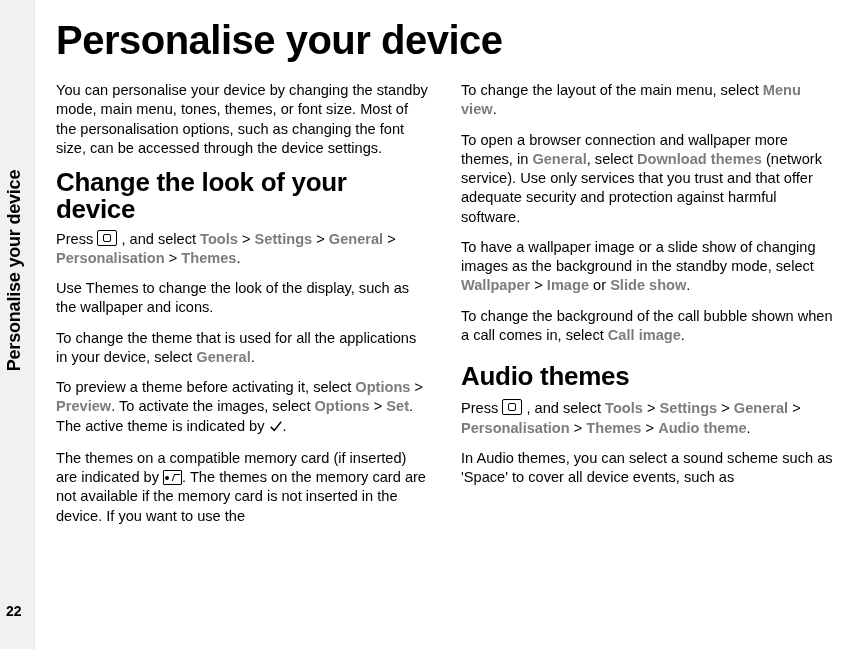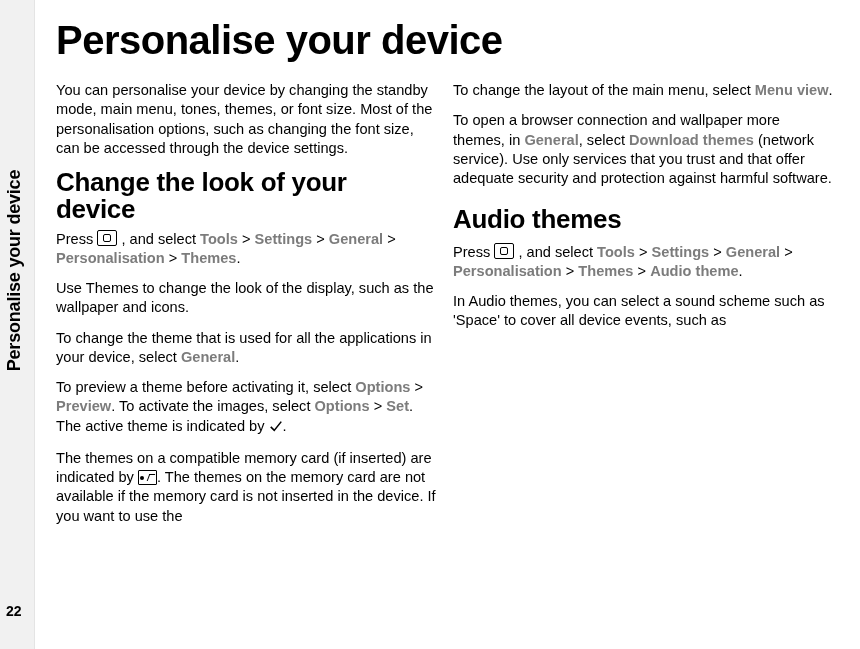--- a/index.html
+++ b/index.html
@@ -1,19 +1,19 @@
 <!DOCTYPE html>
 <html><head>
 <meta charset="utf-8">
 <style>
   html,body{margin:0;padding:0;font-family:Arial,Helvetica,sans-serif;color:#000;background:#fff}
   body{width:860px;height:649px;position:relative;overflow:hidden}
   .page{position:absolute;inset:0;padding:18px 26px 18px 56px;box-sizing:border-box}
   .title{font-size:40px;font-weight:900;margin:0 0 18px 0;letter-spacing:-0.5px}
-  .columns{display:flex;gap:16px}
+  .columns{display:flex;gap:32px}
   .col{flex:1;font-size:14.6px;line-height:1.32}
   .col p{margin:0 0 11px 0}
   .h2{font-size:26px;font-weight:900;margin:8px 8px 6px 0;line-height:1.05;letter-spacing:-0.3px}
   .h3{font-size:26px;font-weight:700;margin:14px 0 6px 0;letter-spacing:-0.3px}
   .gray{color:#7c7c7c;font-weight:bold}
   .home-icon{display:inline-block;width:18px;height:14px;vertical-align:-2px;border:1px solid #000;border-radius:2px;position:relative;background:#fff}
   .home-icon::after{content:"";position:absolute;top:3px;left:5px;width:6px;height:6px;border:1px solid #000;border-radius:2px}
   .check-icon{display:inline-block;vertical-align:-2px}
   .check-icon svg{width:14px;height:14px}
   .card-icon{display:inline-block;vertical-align:-3px;width:17px;height:13px;border:1.3px solid #000;border-radius:1px;position:relative}
@@ -64,21 +64,27 @@
     <div class="col">
 
       <p>
         <span>To change the layout of the main menu, select </span><span class="gray">Menu view</span><span>.</span>
       </p>
 
       <p>
         <span>To open a browser connection and wallpaper more themes, in </span><span class="gray">General</span><span>, select </span><span class="gray">Download themes</span><span> (network service). Use only services that you trust and that offer adequate security and protection against harmful software.</span>
       </p>
 
+      <p>
+        <span>To have a wallpaper image or a slide show of changing images as the background in the standby mode, select </span><span class="gray">Wallpaper</span><span> &gt; </span><span class="gray">Image</span><span> or </span><span class="gray">Slide show</span><span>.</span>
+      </p>
 
+      <p>
+        <span>To change the background of the call bubble shown when a call comes in, select </span><span class="gray">Call image</span><span>.</span>
+      </p>
 
       <div class="h3">Audio themes</div>
 
       <p>
         <span>Press </span><span class="home-icon"></span><span> , and select </span><span class="gray">Tools</span><span> &gt; </span><span class="gray">Settings</span><span> &gt; </span><span class="gray">General</span><span> &gt; </span><span class="gray">Personalisation</span><span> &gt; </span><span class="gray">Themes</span><span> &gt; </span><span class="gray">Audio theme</span><span>.</span>
       </p>
 
       <p>In Audio themes, you can select a sound scheme such as 'Space' to cover all device events, such as</p>
     </div>
 

